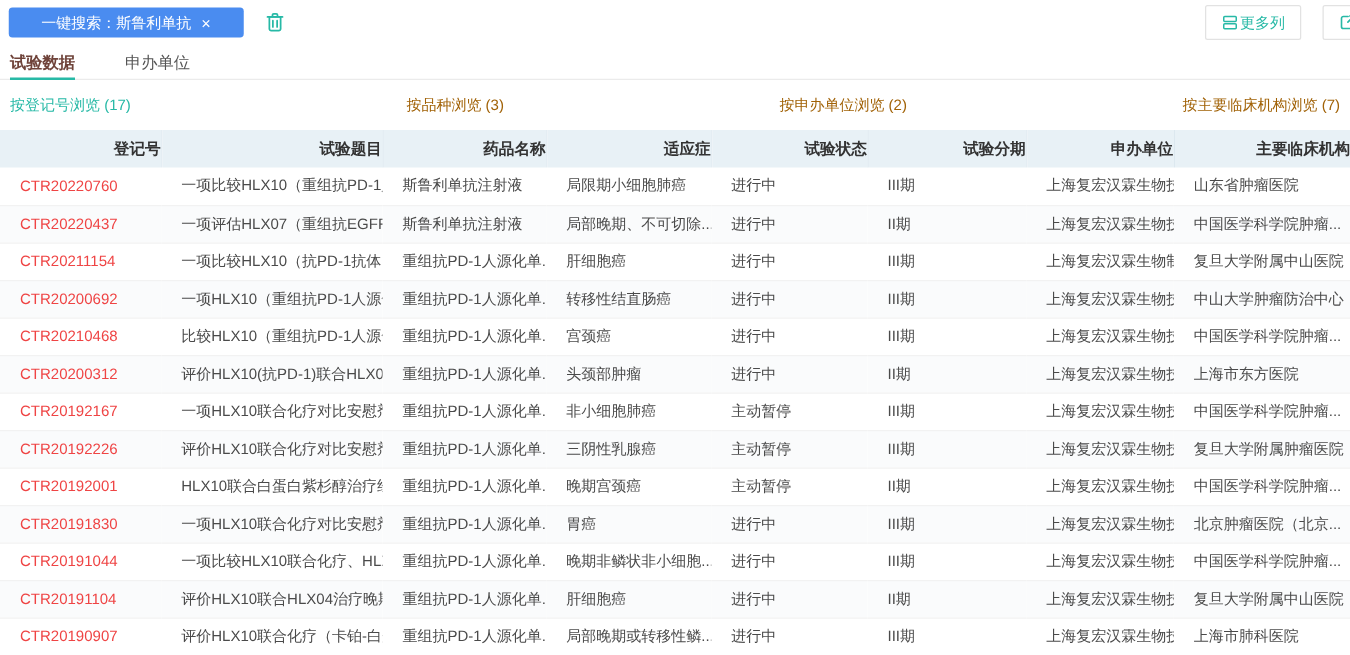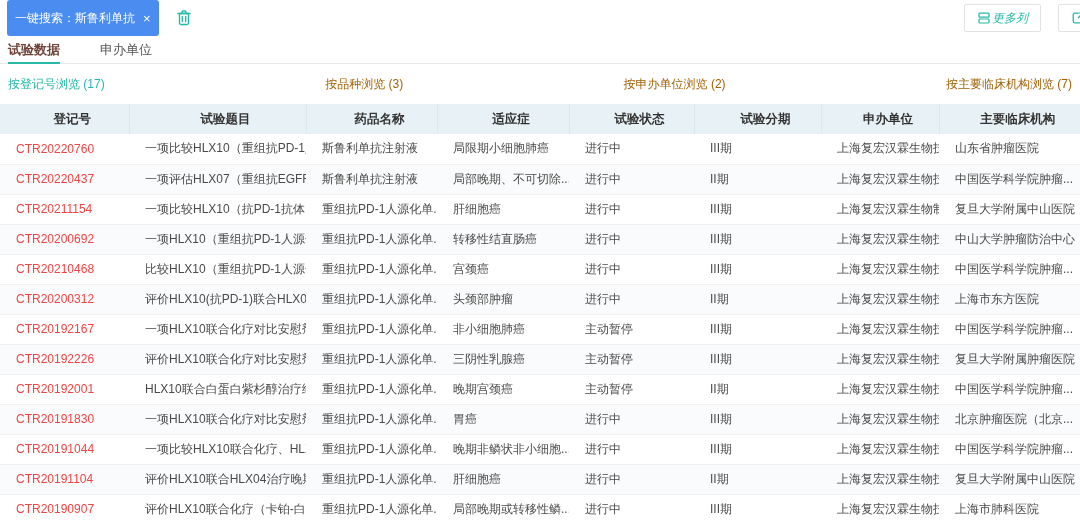--- a/index.html
+++ b/index.html
@@ -2,43 +2,43 @@
 <html><head>
 <meta charset="utf-8">
 <style>
   * { margin:0; padding:0; box-sizing:border-box; }
   html,body { width:1080px; height:524px; overflow:hidden; background:#fff;
     font-family:"Liberation Sans","DejaVu Sans",sans-serif; color:#333; }
 
   
   .topbar { display:flex; align-items:center; height:36px; padding:0 0 0 7px; position:relative; }
   .search-tag { display:inline-flex; align-items:center; gap:8px; background:#4a8cf0; color:#fff;
-    font-size:12px; height:36px; padding:0 8px; border-radius:3px; cursor:pointer; }
+    font-size:12px; height:24px; padding:0 26px; border-radius:3px; cursor:pointer; }
   .search-tag .close-x { font-size:13px; line-height:1; cursor:pointer; }
   .trash-btn { margin-left:16px; display:inline-flex; align-items:center; cursor:pointer; }
   .topbar-right { position:absolute; right:0; top:4px; display:flex; gap:17px; }
   .tool-btn { display:inline-flex; align-items:center; gap:1px; border:1px solid #e2e2e2; background:#fff;
-    color:#27b9a6; font-size:12px; height:28px; padding:0 12px; border-radius:2px; cursor:pointer;font-style:italic; }
+    color:#27b9a6; font-size:12px; height:28px; padding:0 12px; border-radius:2px; cursor:pointer; }
   .tool-btn.icon-only { width:40px; justify-content:center; padding:0; margin-right:-18px; }
 
   
   .tabs { display:flex; gap:40px; padding:0 8px; border-bottom:1px solid #ebebeb; height:28px; }
   .tab { font-size:13px; color:#555; cursor:pointer; position:relative; display:flex; align-items:center;text-align:right; }
   .tab.active { color:#6f433a; font-weight:bold; }
   .tab.active::after { content:""; position:absolute; left:0; right:0; bottom:-1px; height:2px; background:#27b9a6; }
 
   
   .filters { display:flex; align-items:center; gap:24px; height:40px; padding:0 8px; font-size:12px;justify-content:space-between; }
   .filter-item { color:#a16207; cursor:pointer; white-space:nowrap; }
   .filter-item.active { color:#27b9a6; }
 
   
   table { width:1080px; border-collapse:collapse; table-layout:fixed; }
   thead th { background:#e8f1f6; height:30px; font-size:12.5px; font-weight:bold; color:#333;
-    text-align:center; padding:0 0 0 16px; white-space:nowrap; overflow:hidden;
+    text-align:right; padding:0 0 0 16px; white-space:nowrap; overflow:hidden;
     border-right:1px solid #dce8ef; }
   thead th:last-child { border-right:none;margin-top:35px; }
   tbody td { height:30px; font-size:12px; color:#4a4a4a; padding:0 6px 0 16px;
     white-space:nowrap; overflow:hidden; border-bottom:1px solid #f2f2f2; }
   tbody tr:nth-child(even) { background:#fafbfc; }
   .reg-link { color:#ef4444; cursor:pointer; text-decoration:none; }
 
   .icon-svg { display:block; }
 </style>
 </head>

